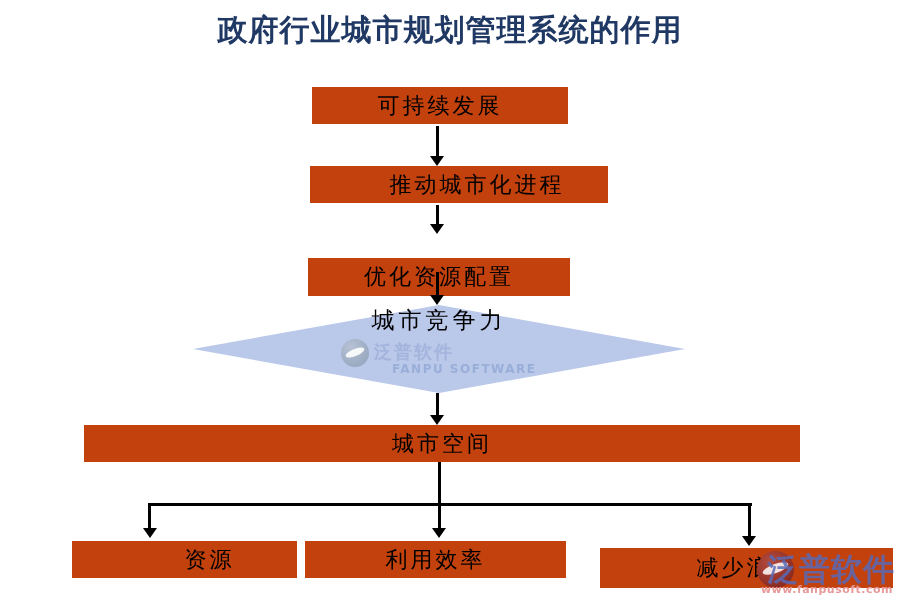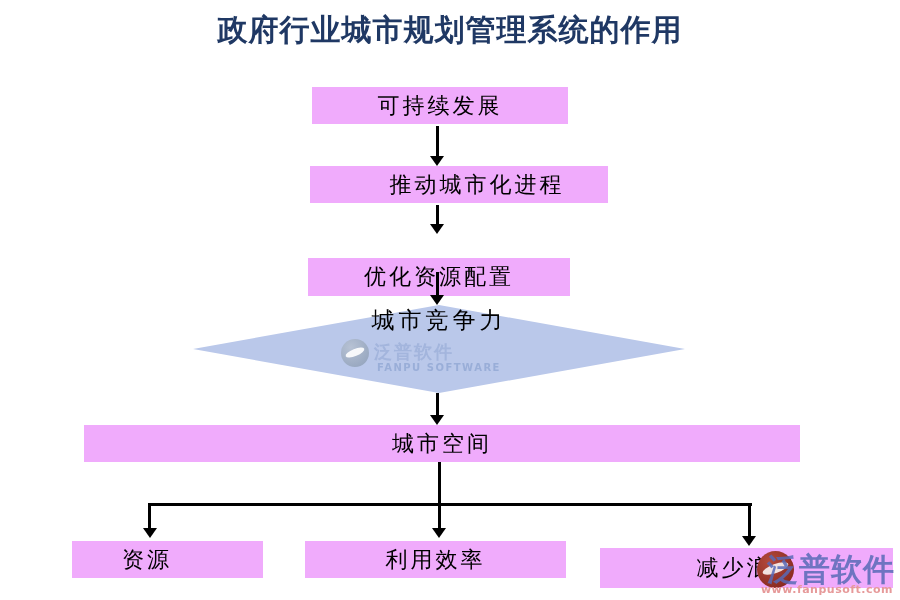--- a/index.html
+++ b/index.html
@@ -5,29 +5,29 @@
   html,body{margin:0;padding:0;background:#fff;}
   .canvas{
     position:relative;width:900px;height:600px;background:#ffffff;overflow:hidden;
     font-family:"DejaVu Serif","Liberation Serif",serif;
   }
   .title{
     position:absolute;top:10px;left:0;width:100%;text-align:center;
     font-size:30px;font-weight:bold;color:#1f3864;letter-spacing:1px;
   }
   .node{
-    position:absolute;background:#f0abfc;color:#000;
+    position:absolute;background:#c2410c;color:#000;
     display:flex;align-items:center;justify-content:center;
     font-size:22px;letter-spacing:3px;z-index:1;
   }
   .node-sustainable{left:312px;top:87px;width:256px;height:37px;}
   .node-urbanization{left:310px;top:166px;width:262px;height:37px;padding-left:36px;}
   .node-optimize{left:308px;top:233px;width:262px;height:38px;margin-top:25px;}
   .node-space{left:84px;top:425px;width:716px;height:37px;}
-  .node-resources{left:72px;top:541px;width:191px;height:37px;justify-content:flex-start;padding-left:50px;box-sizing:border-box;}
+  .node-resources{left:72px;top:541px;width:225px;height:37px;justify-content:center;padding-left:50px;box-sizing:border-box;}
   .node-efficiency{left:305px;top:541px;width:261px;height:37px;}
   .node-waste{left:600px;top:548px;width:293px;height:40px;}
   .diamond{
     position:absolute;left:193px;top:305px;width:492px;height:88px;background:#bac8ea;
     clip-path:polygon(50% 0,100% 50%,50% 100%,0 50%);z-index:1;
   }
   .diamond-label{
     position:absolute;left:193px;top:305px;width:492px;height:88px;
     display:flex;align-items:flex-start;justify-content:center;
     font-size:23px;letter-spacing:4px;color:#000;z-index:3;
@@ -46,21 +46,21 @@
   .wm-ball-center::after{
     content:"";position:absolute;left:4px;top:10px;width:20px;height:7px;
     background:rgba(255,255,255,.9);border-radius:50%;transform:rotate(-22deg);
   }
   .wm-brand-faint{
     position:absolute;left:374px;top:340px;font-size:18px;font-weight:bold;
     color:rgba(140,162,208,.5);letter-spacing:2px;z-index:2;
     font-family:"DejaVu Sans","Liberation Sans",sans-serif;
   }
   .wm-en-faint{
-    position:absolute;left:377px;top:362px;font-size:10px;font-weight:bold;
+    position:absolute;left:392px;top:362px;font-size:12px;font-weight:bold;
     color:rgba(140,162,208,.7);letter-spacing:1.5px;z-index:2;
     font-family:"DejaVu Sans","Liberation Sans",sans-serif;
   }
   
   .wm-ball-br{
     position:absolute;left:757px;top:551px;width:37px;height:37px;border-radius:50%;
     background:radial-gradient(circle at 35% 30%, #b44a3c, #7c2019);z-index:2;
   }
   .wm-ball-br::after{
     content:"";position:absolute;left:5px;top:13px;width:27px;height:9px;

